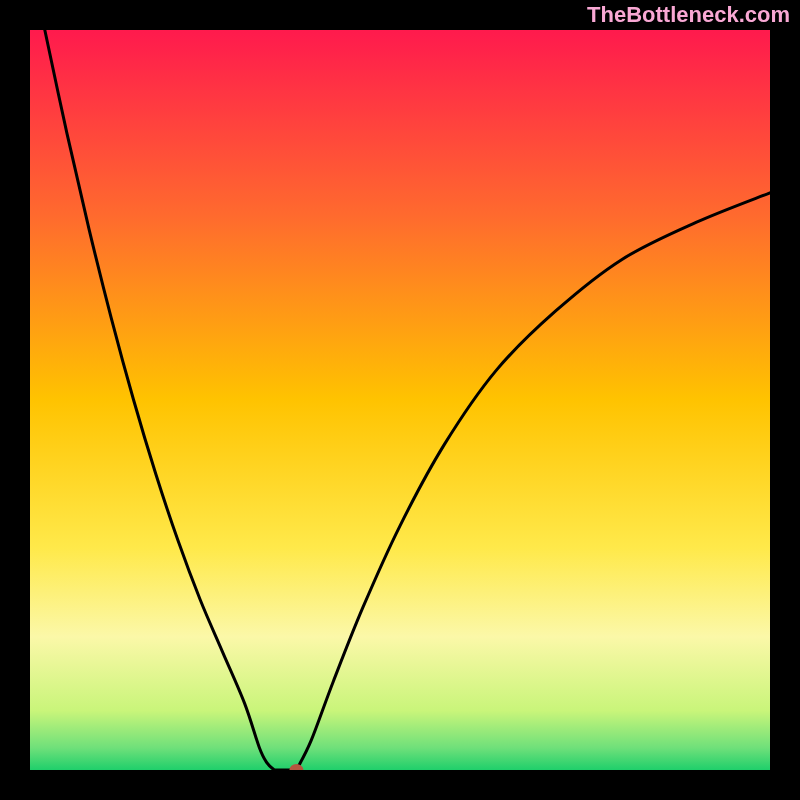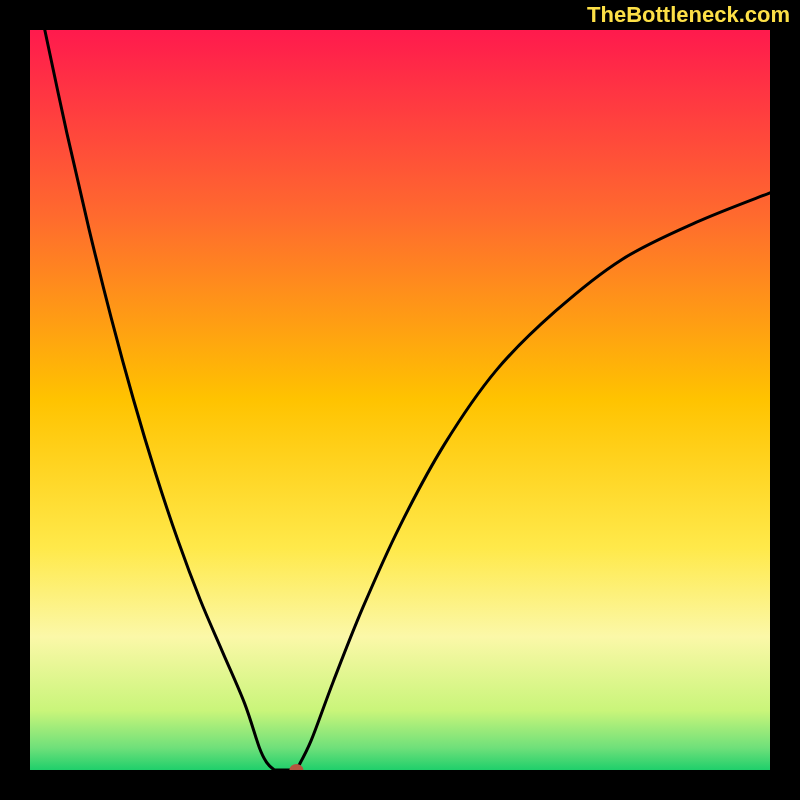--- a/index.html
+++ b/index.html
@@ -14,21 +14,21 @@
   .frame {
     position: relative;
     width: 800px;
     height: 800px;
     background: #000;
   }
   .watermark {
     position: absolute;
     top: 2px;
     right: 10px;
-    color: #fde047;
+    color: #f9a8d4;
     font-size: 22px;
     font-weight: 600;
     z-index: 10;
     pointer-events: none;
   }
   .plot {
     position: absolute;
     left: 30px;
     top: 30px;
     width: 740px;

